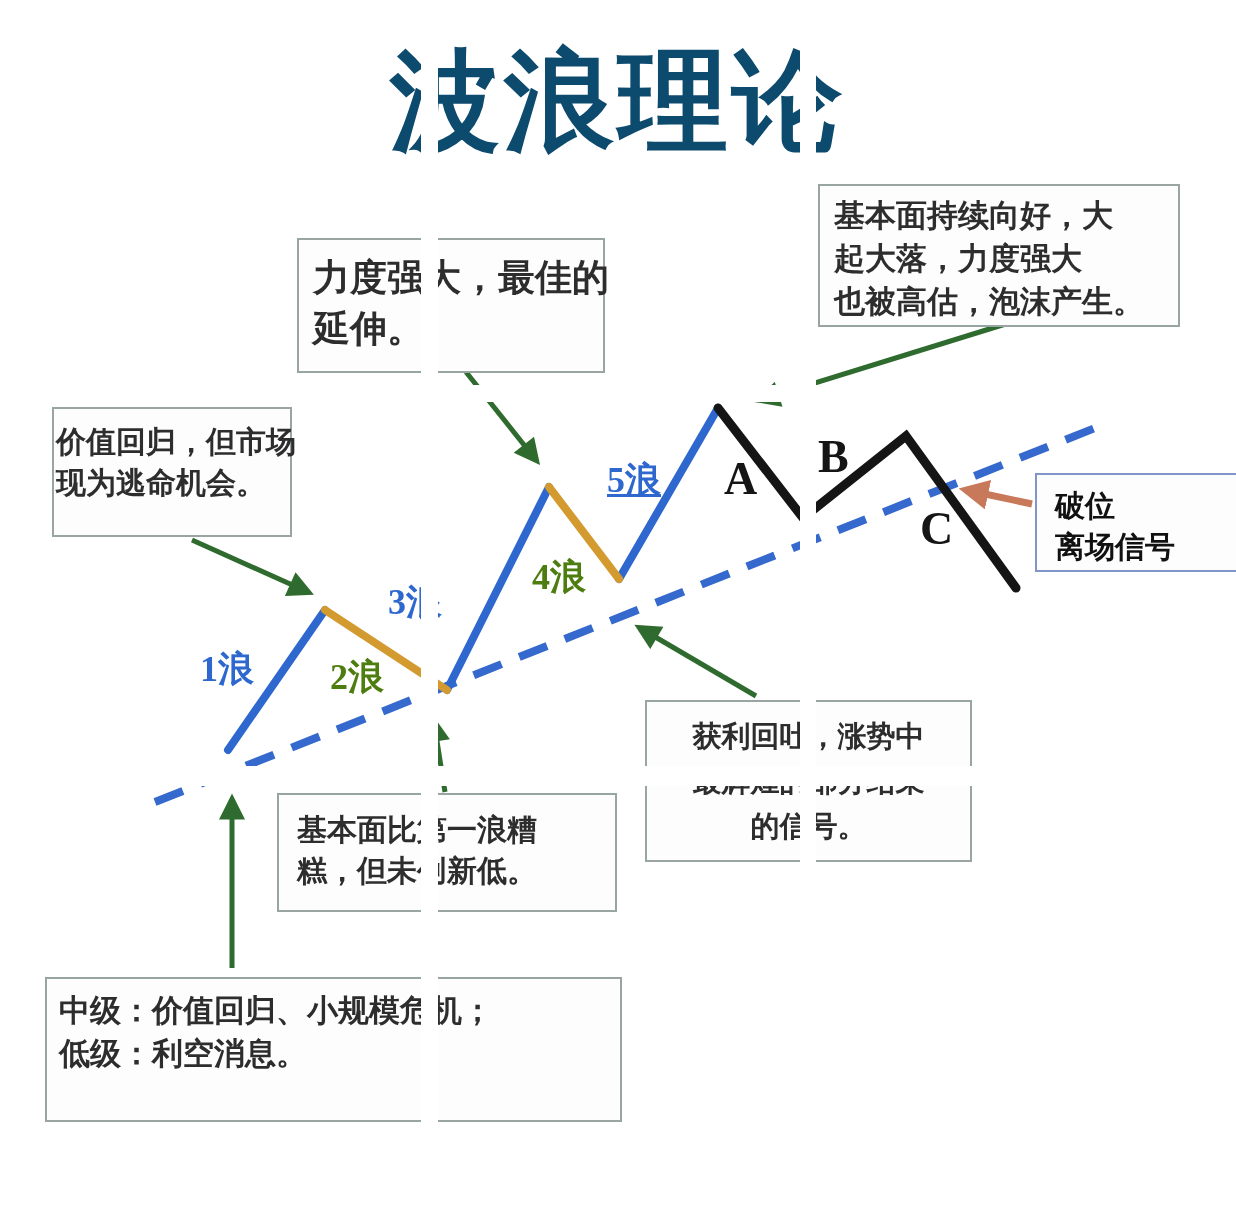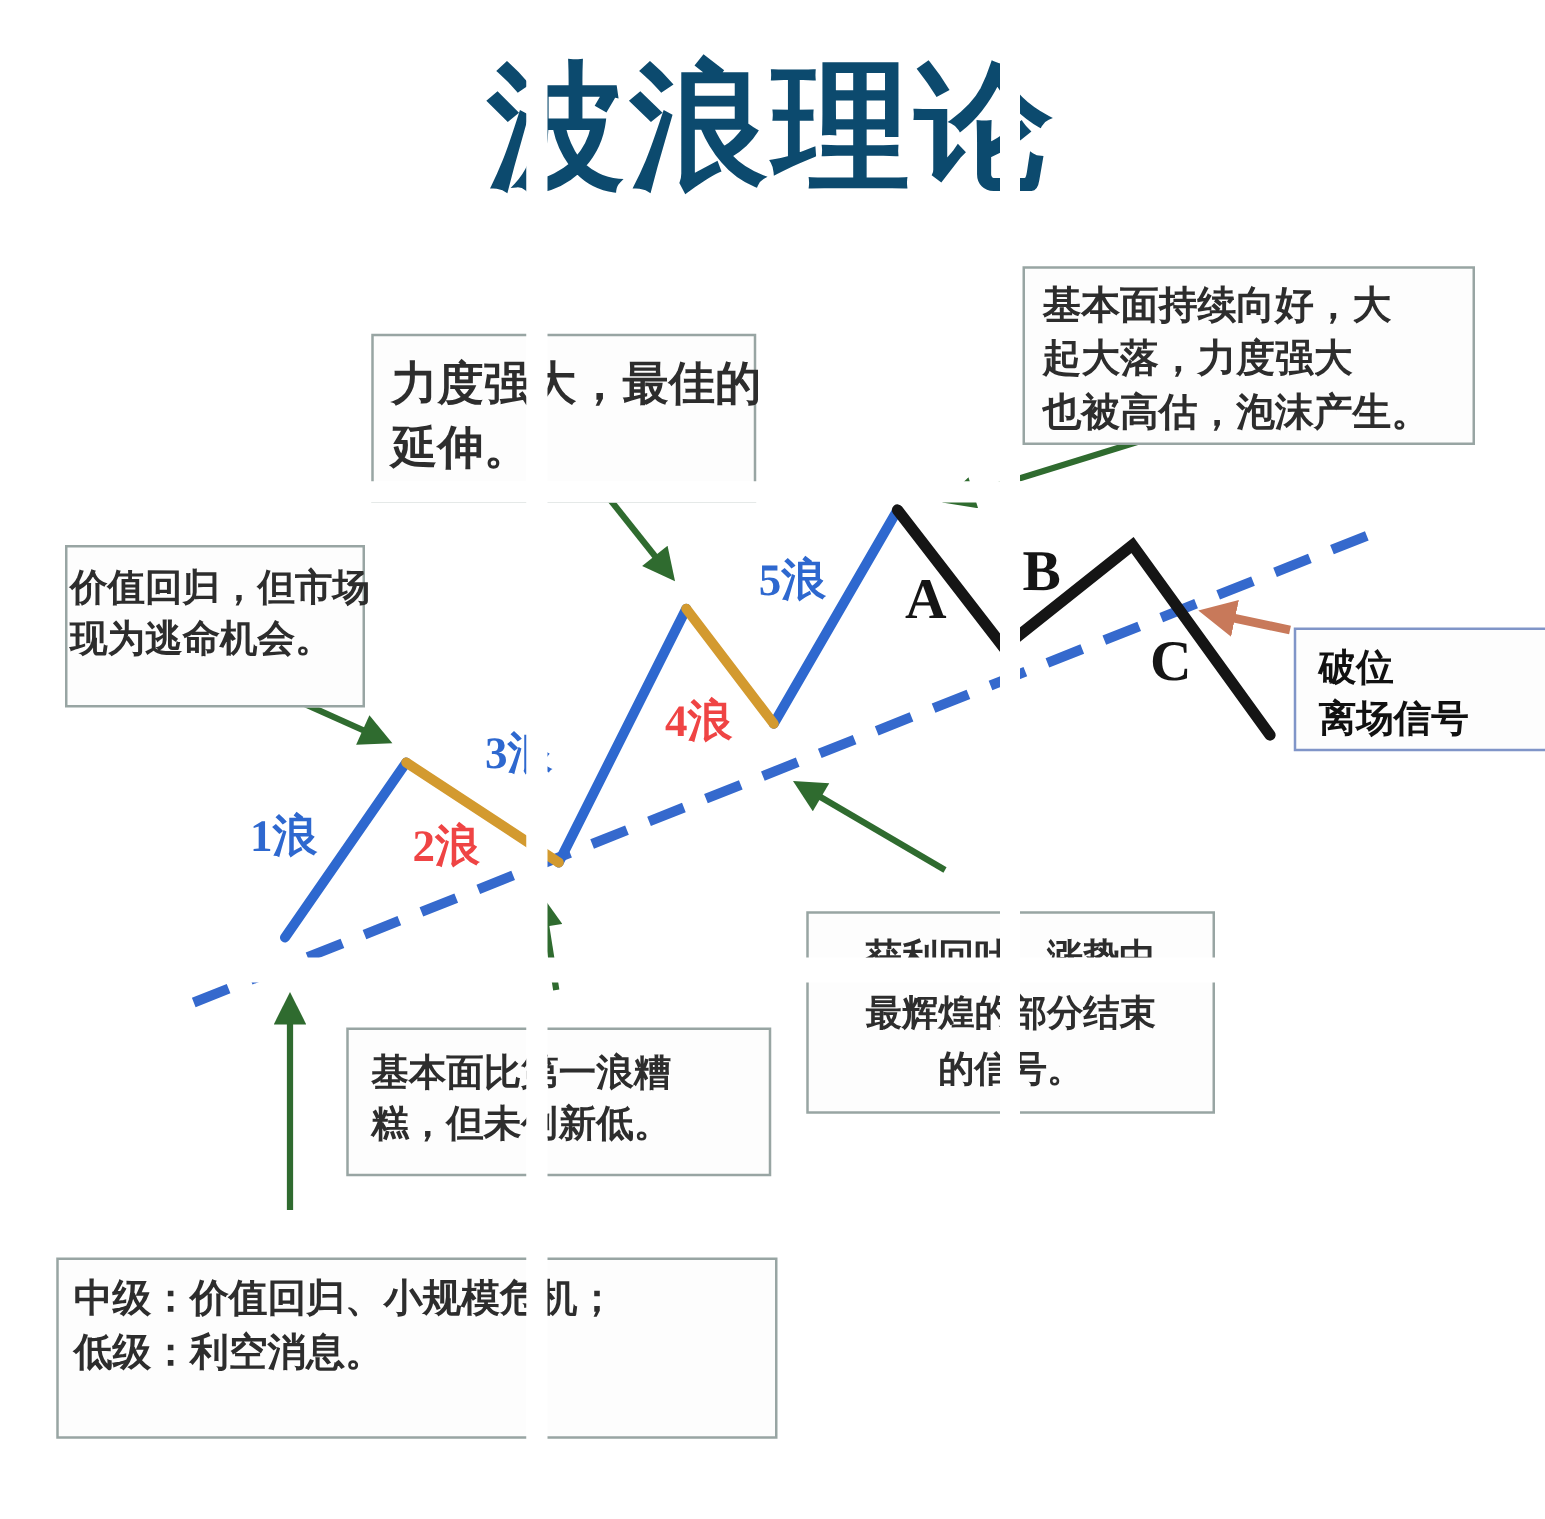--- a/index.html
+++ b/index.html
@@ -7,37 +7,37 @@
     position:relative;width:1236px;height:1215px;background:#ffffff;
     overflow:hidden;font-family:"DejaVu Sans","Liberation Sans",sans-serif;
   }
   .title{
     position:absolute;top:28px;left:0;right:0;text-align:center;
     font-size:110px;font-weight:bold;color:#0c4a6e;letter-spacing:4px;
   }
   svg.lines{position:absolute;left:0;top:0;width:1236px;height:1215px;}
   .note{
     position:absolute;background:#fdfdfd;border:2px solid #98a5a3;
-    color:#2d2d2d;font-weight:bold;box-sizing:border-box;line-height:1.38;margin-top:29px;
+    color:#2d2d2d;font-weight:bold;box-sizing:border-box;line-height:1.38;
   }
   .note div{white-space:nowrap;}
   .note-extension   {left:297px;top:238px;width:308px;height:135px;font-size:37px;padding:12px 14px;}
   .note-bubble      {left:818px;top:184px;width:362px;height:143px;font-size:31px;padding:8px 14px;}
   .note-value       {left:52px; top:407px;width:240px;height:130px;font-size:30px;padding:12px 4px 12px 2px;}
   .note-profit      {left:645px;top:700px;width:327px;height:162px;font-size:29px;padding:12px 14px;line-height:1.55;text-align:center;}
   .note-wave2       {left:277px;top:793px;width:340px;height:119px;font-size:30px;padding:14px 18px;}
   .note-news        {left:45px; top:977px;width:577px;height:145px;font-size:31px;padding:10px 12px;}
   .note-breakout    {left:1035px;top:473px;width:210px;height:99px;font-size:30px;padding:10px 0 10px 18px;
                      border-color:#8095c8;color:#111;}
   .wave-label{
     position:absolute;font-family:"Liberation Serif","DejaVu Serif",serif;
     font-weight:bold;font-size:36px;white-space:nowrap;
   }
   .lbl-blue{color:#2e68cf;}
-  .lbl-orange{color:#ef4444;}
+  .lbl-orange{color:#4d7c0f;}
   .lbl-black{color:#151515;font-size:46px;}
   .seam{position:absolute;background:#ffffff;z-index:40;}
   .seam-v1{left:421px;top:0;width:17px;height:1215px;}
   .seam-v2{left:800px;top:0;width:16px;height:1215px;}
   .seam-h1{left:0;top:385px;width:1236px;height:17px;}
   .seam-h2{left:0;top:766px;width:1236px;height:20px;}
 </style>
 </head>
 <body>
 
@@ -73,21 +73,21 @@
     <line x1="756" y1="696" x2="640" y2="628" stroke="#2f6b2f" stroke-width="5" marker-end="url(#mk-green)"></line>
     <line x1="445" y1="792" x2="434" y2="722" stroke="#2f6b2f" stroke-width="5" marker-end="url(#mk-green)"></line>
 
     <line x1="1032" y1="504" x2="966" y2="490" stroke="#c8795a" stroke-width="7" marker-end="url(#mk-salmon)"></line>
   </svg>
 
   <div class="wave-label lbl-blue" style="left:200px;top:645px;">1浪</div>
   <div class="wave-label lbl-orange" style="left:330px;top:653px;">2浪</div>
   <div class="wave-label lbl-blue" style="left:388px;top:578px;">3浪</div>
   <div class="wave-label lbl-orange" style="left:532px;top:553px;">4浪</div>
-  <div class="wave-label lbl-blue" style="left:607px;top:440px;">5浪</div>
+  <div class="wave-label lbl-blue" style="left:607px;top:456px;text-decoration:underline;">5浪</div>
   <div class="wave-label lbl-black" style="left:724px;top:452px;">A</div>
   <div class="wave-label lbl-black" style="left:818px;top:430px;">B</div>
   <div class="wave-label lbl-black" style="left:920px;top:502px;">C</div>
 
   <div class="note note-extension">
     <div>力度强大，最佳的</div>
     <div>延伸。</div>
   </div>
 
   <div class="note note-bubble">

